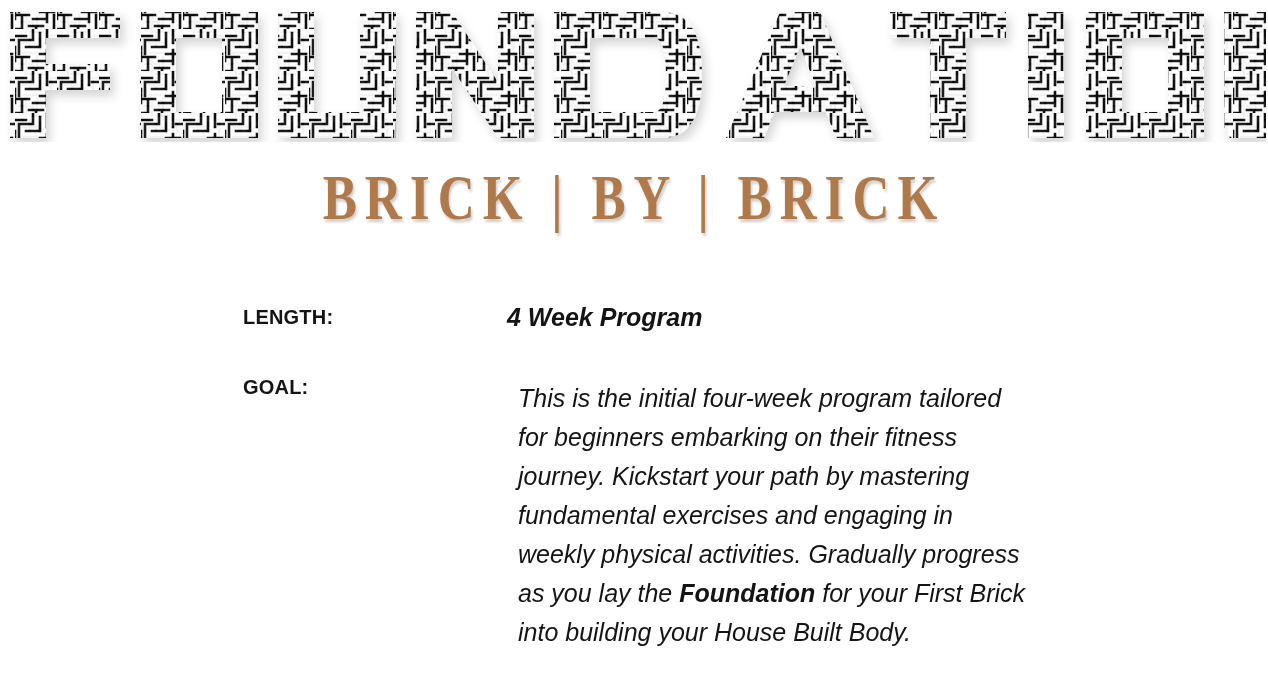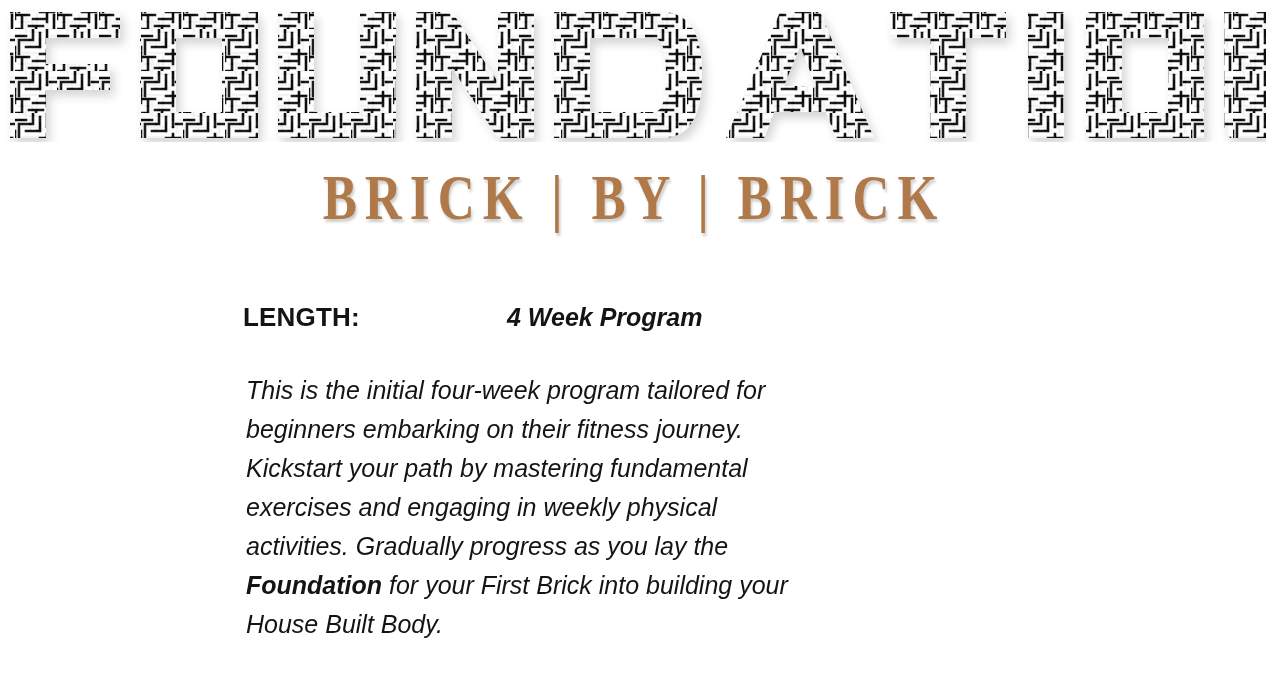--- a/index.html
+++ b/index.html
@@ -63,38 +63,38 @@
   }
   .info-row {
     display: flex;
     align-items: flex-start;
   }
   .info-row + .info-row {
     margin-top: 31px;
   }
   .info-label {
     flex: 0 0 264px;
-    font-size: 26px;
+    font-size: 20px;
     line-height: 39px;
     font-weight: bold;
     letter-spacing: 0.2px;
     color: #141414;
   }
   .info-value {
     flex: 1 1 auto;
     font-size: 25px;
     line-height: 39px;
     color: #141414;
     font-style: italic;
   }
   .info-value.bold {
     font-weight: bold;
   }
   .info-value p {
-    margin: 3px;
+    margin: 11px;
     max-width: 545px;
   }
   .info-value strong {
     font-weight: bold;
   }
 </style>
 </head>
 <body>
 
 <div class="title-band">
@@ -166,18 +166,19 @@
 <div class="subtitle">BRICK | BY | BRICK</div>
 
 <div class="info">
 
   <div class="info-row">
     <div class="info-label">LENGTH:</div>
     <div class="info-value bold">4 Week Program</div>
   </div>
 
   <div class="info-row">
+    <div class="info-label">GOAL:</div>
     <div class="info-value">
       <p><span>This is the initial four-week program tailored for beginners embarking on their fitness journey. Kickstart your path by mastering fundamental exercises and engaging in weekly physical activities. Gradually progress as you lay the </span><strong>Foundation</strong><span> for your First Brick into building your House Built Body.</span></p>
     </div>
   </div>
 
 </div>
 
 </body></html>

